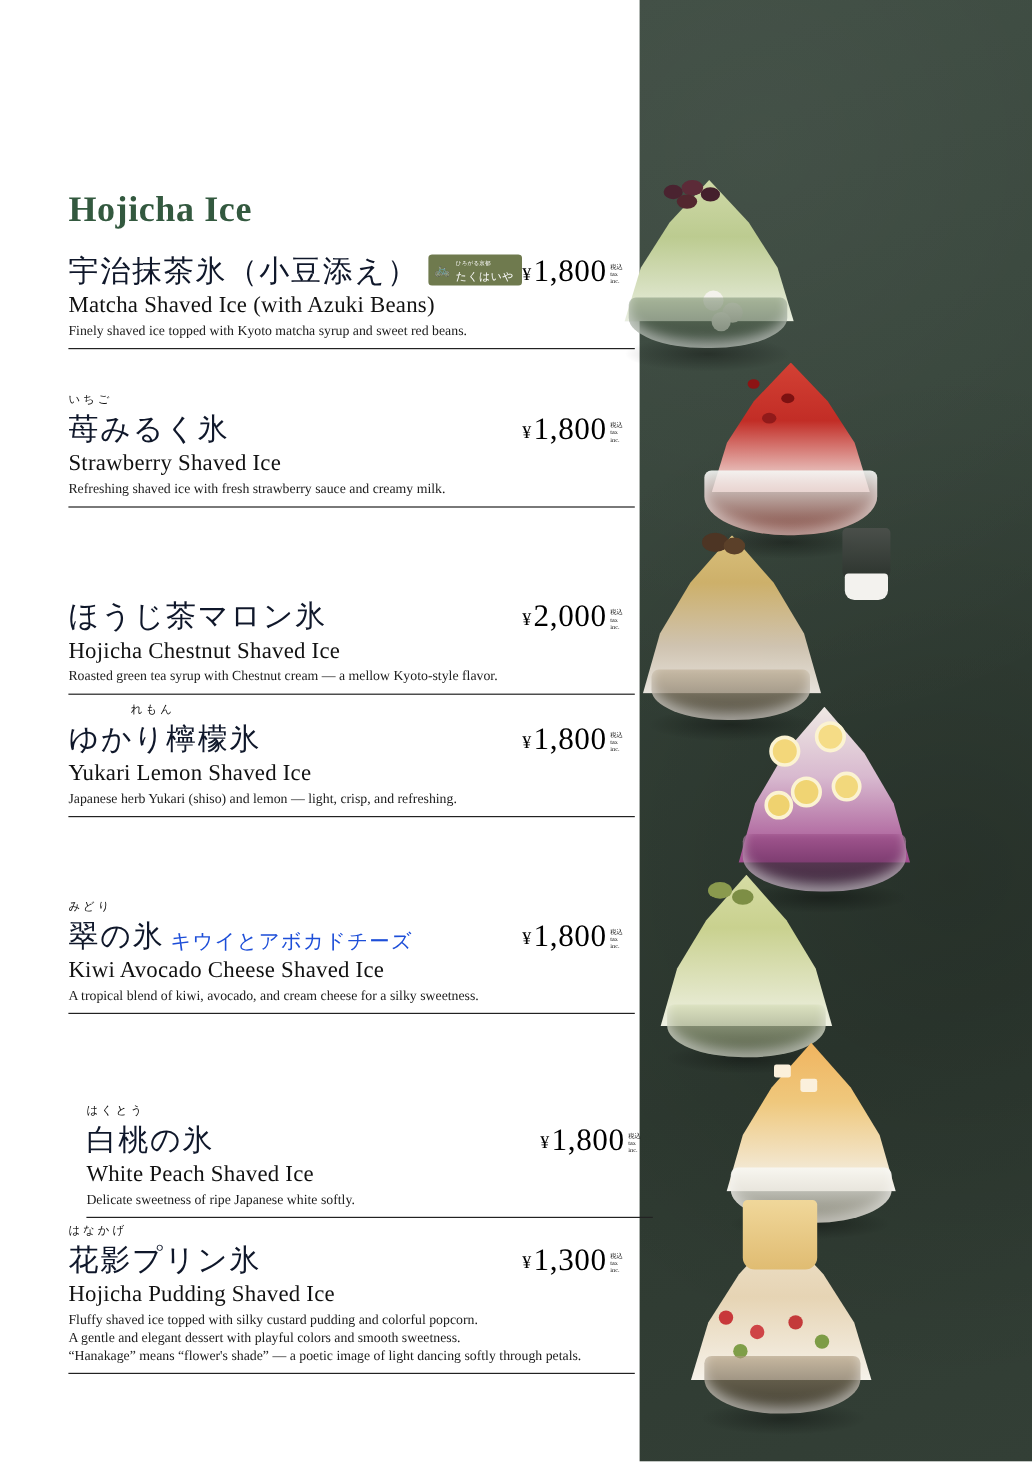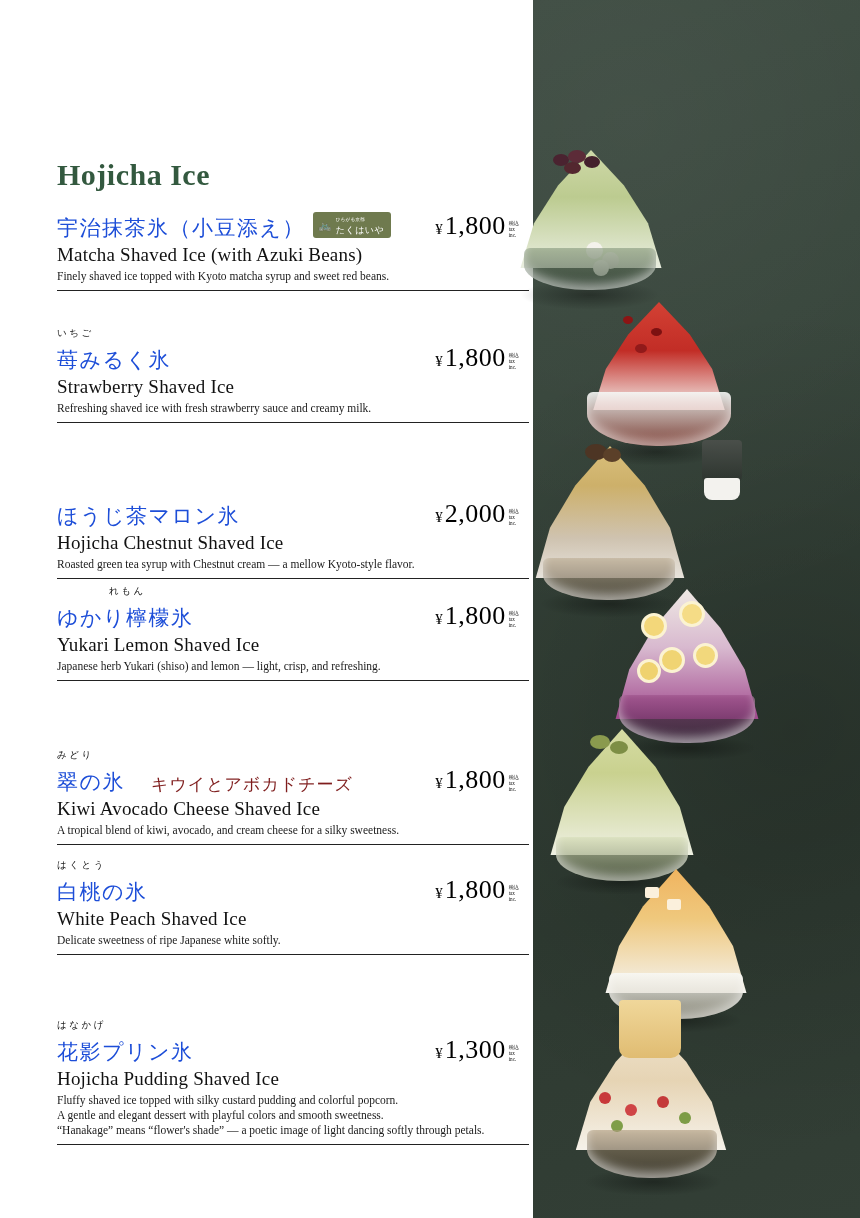--- a/index.html
+++ b/index.html
@@ -53,31 +53,31 @@
     width: 472px;
   }
 
   .jp-row {
     display: flex;
     align-items: flex-end;
     position: relative;
     height: 34px;
   }
   .jp-name {
-    font-size: 21px;
-    color: #1d4ed8;
+    font-size: 25px;
+    color: #0f172a;
     letter-spacing: 1.5px;
     white-space: nowrap;
     font-family: "Liberation Serif", serif;
   }
   .jp-sub {
     font-size: 17px;
-    color: #7f1d1d;
+    color: #1d4ed8;
     letter-spacing: 1px;
-    margin-left: 26px;
+    margin-left: 5px;
     white-space: nowrap;
   }
   .furigana {
     position: absolute;
     top: -13px;
     left: 0;
     font-size: 9.5px;
     letter-spacing: 2.5px;
     color: #111;
   }
@@ -350,21 +350,21 @@
           <span>tax</span><br>
           <span>inc.</span>
         </span>
       </span>
     </div>
     <div class="en-name">Kiwi Avocado Cheese Shaved Ice</div>
     <div class="desc">A tropical blend of kiwi, avocado, and cream cheese for a silky sweetness.</div>
     <div class="rule"></div>
   </div>
 
-  <div class="item" style="top:872px;">
+  <div class="item" style="top:932px;margin-left:15px;">
     <div class="jp-row">
       <span class="furigana">はくとう</span>
       <span class="jp-name">白桃の氷</span>
       <span class="price-wrap">
         <span class="yen">¥</span>
         <span class="price-num">1,800</span>
         <span class="taxnote">
           <span>税込</span><br>
           <span>tax</span><br>
           <span>inc.</span>

